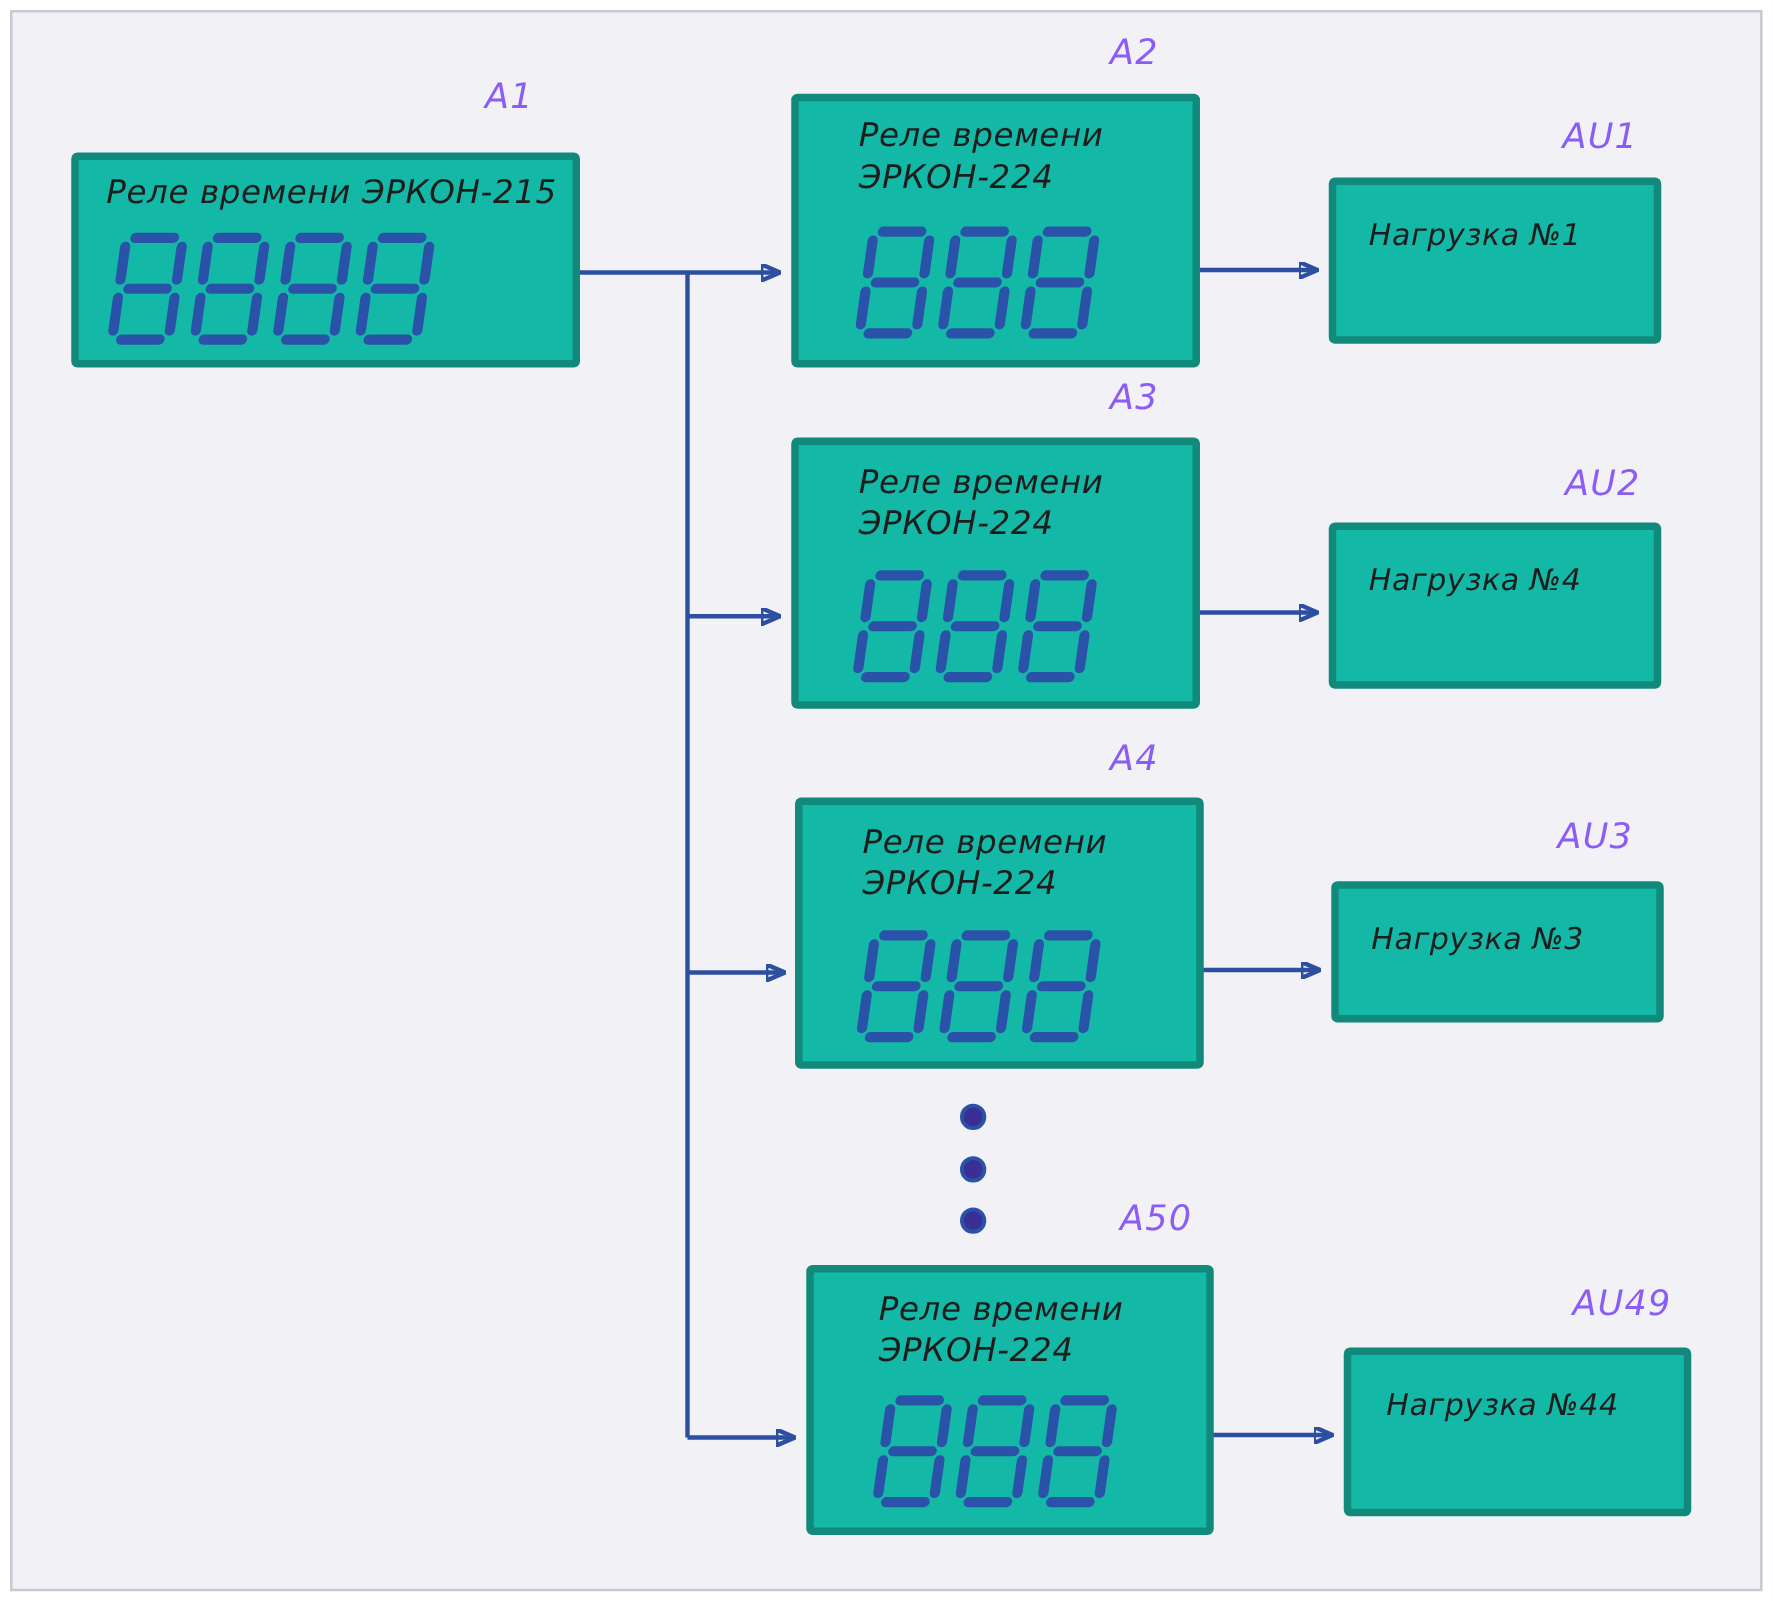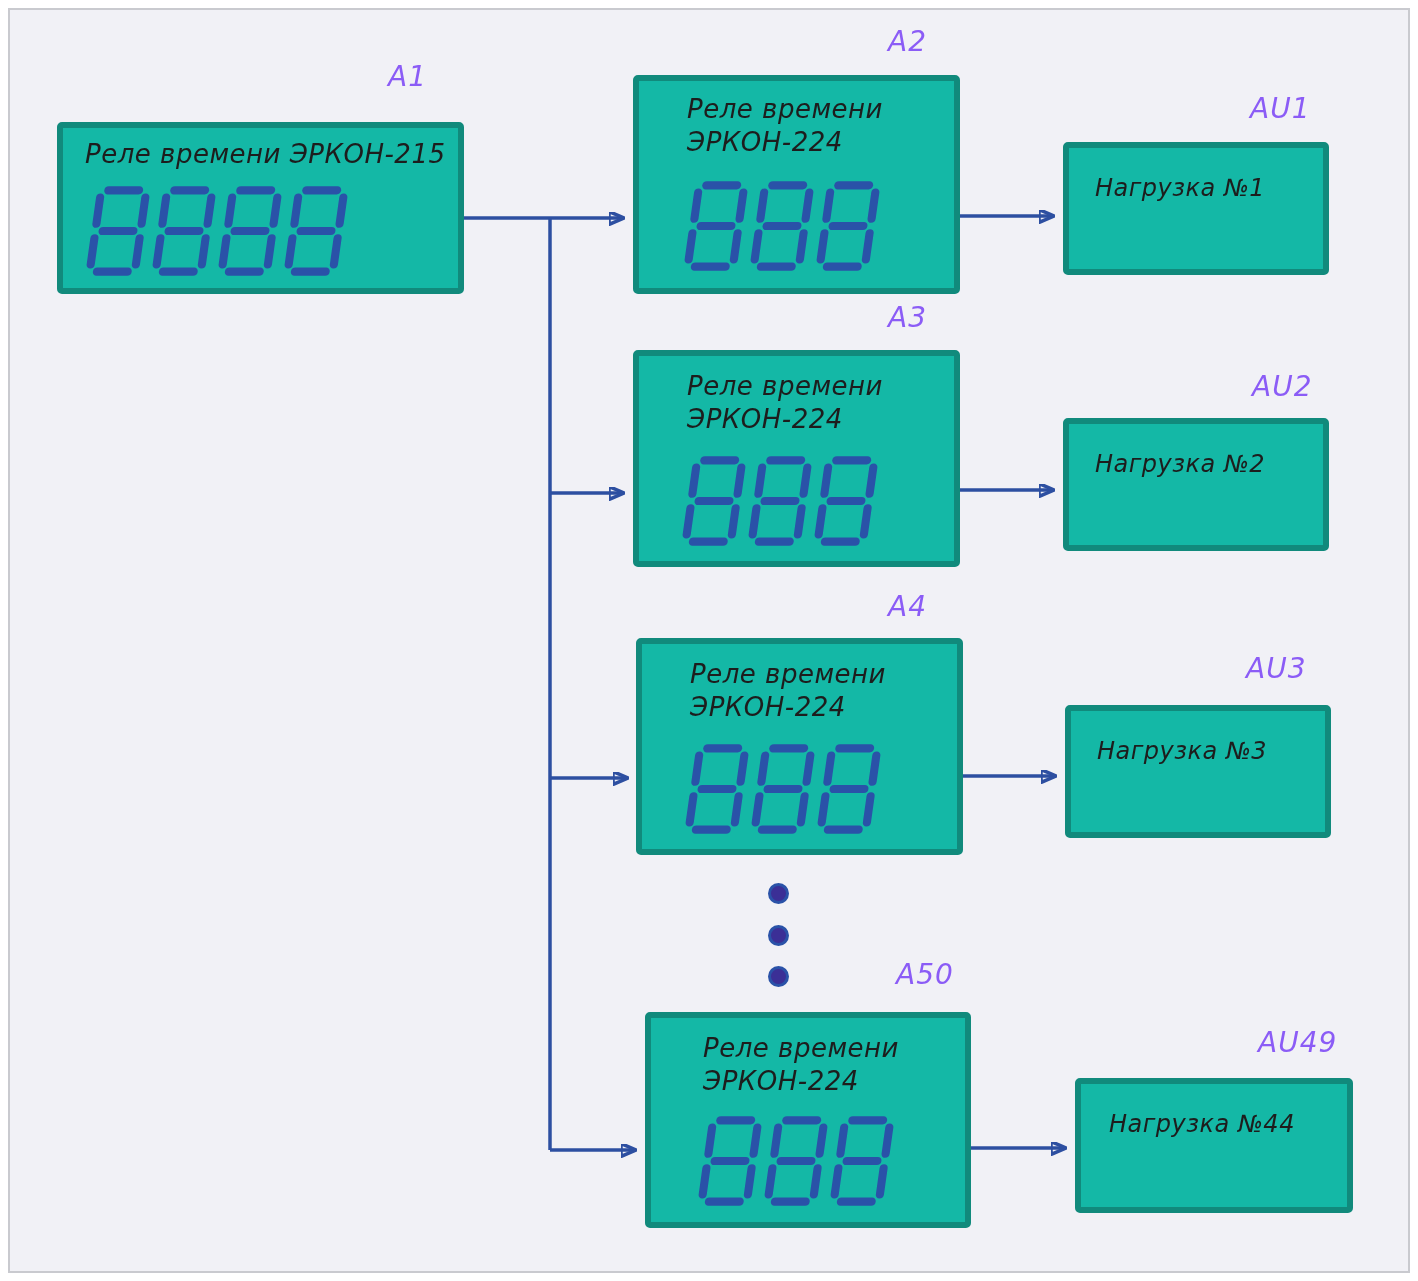--- a/index.html
+++ b/index.html
@@ -258,21 +258,21 @@
           <line x1="7" y1="60" x2="7" y2="89"></line>
           <line x1="57" y1="60" x2="57" y2="89"></line>
         </svg>
       </div>
   </div>
 
   <div class="box" style="left:1063px;top:142px;width:266px;height:133px;">
     <div class="load-text" style="left:26px;top:26px;">Нагрузка №1</div>
   </div>
   <div class="box" style="left:1063px;top:418px;width:266px;height:133px;">
-    <div class="load-text" style="left:26px;top:26px;">Нагрузка №2</div>
-  </div>
-  <div class="box" style="left:1065px;top:705px;width:266px;height:133px;">
+    <div class="load-text" style="left:26px;top:26px;">Нагрузка №4</div>
+  </div>
+  <div class="box" style="left:1065px;top:705px;width:266px;height:113px;">
     <div class="load-text" style="left:26px;top:26px;">Нагрузка №3</div>
   </div>
   <div class="box" style="left:1075px;top:1078px;width:278px;height:135px;">
     <div class="load-text" style="left:28px;top:26px;">Нагрузка №44</div>
   </div>
 </div>
 
 </body></html>

